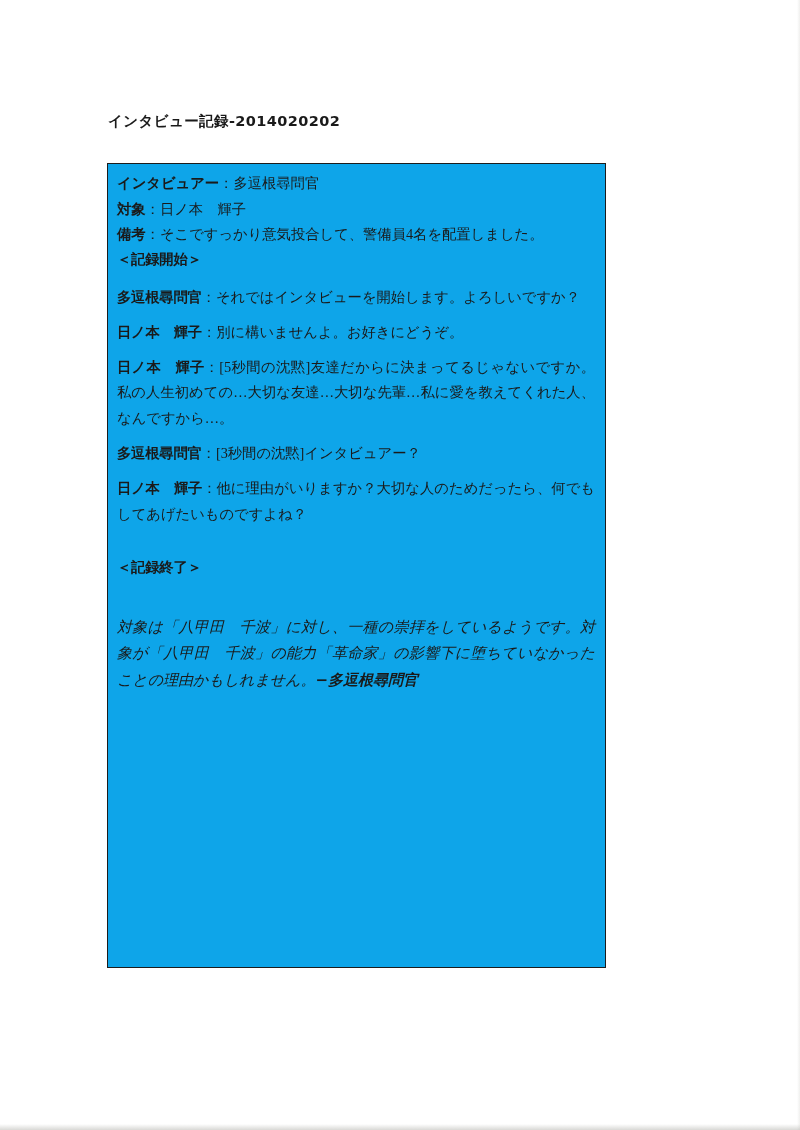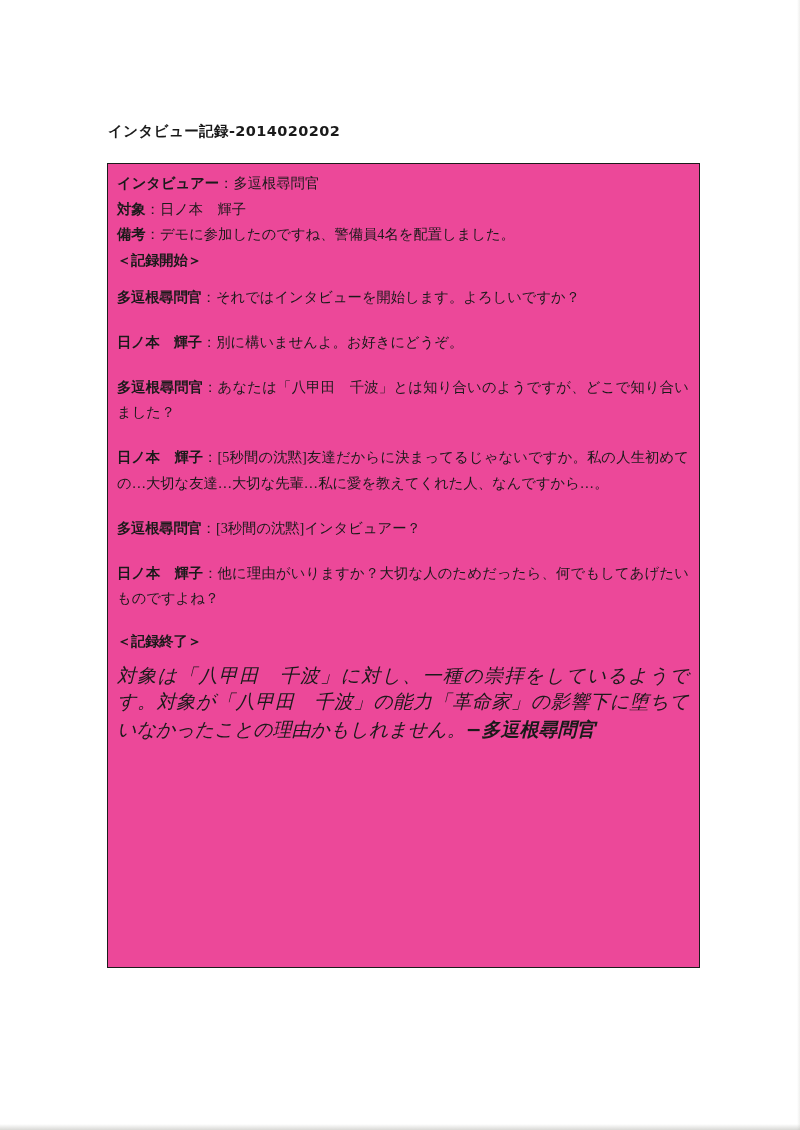--- a/index.html
+++ b/index.html
@@ -38,133 +38,132 @@
     bottom: 0;
     right: 0;
     width: 3px;
     background: linear-gradient(to right, rgba(255,255,255,0), rgba(205,205,200,0.30));
   }
 
   
   #doc-title {
     position: absolute;
     left: 108px;
-    top: 122px;
+    top: 112px;
     font-family: "DejaVu Sans", "Liberation Sans", sans-serif;
     font-weight: bold;
     font-size: 14.5px;
     letter-spacing: 0.4px;
     white-space: nowrap;
   }
 
   
   #record-box {
     position: absolute;
     left: 107px;
     top: 163px;
-    width: 593px;
+    width: 499px;
     height: 805px;
     box-sizing: border-box;
     border: 1.6px solid #1c1c1c;
     padding: 7px 10px 6px 9px;
-    background: #ec4899;
+    background: #0ea5e9;
   }
 
   .line {
     font-size: 14.3px;
     line-height: 25.5px;
     white-space: nowrap;
   }
 
   
   .hdr-label {
     font-family: "DejaVu Sans", "Liberation Sans", sans-serif;
     font-weight: bold;
     font-size: 14.3px;
   }
   .hdr-value {
     font-family: "Liberation Serif", "DejaVu Serif", serif;
     font-size: 14.3px;
   }
 
   .marker {
-    font-family: Liberation Serif, serif;
+    font-family: Liberation Mono, monospace;
     font-weight: bold;
     font-size: 14.3px;
     line-height: 25.5px;
     letter-spacing: -0.2px;
   }
 
   
   .entry {
-    margin-top: 19px;
+    margin-top: 9px;
     font-size: 14.3px;
     line-height: 25.8px;
     text-align: justify;
     text-justify: inter-character;
   }
   .entry.first {
     margin-top: 12px;
   }
   .speaker {
     font-family: "DejaVu Sans", "Liberation Sans", sans-serif;
     font-weight: bold;
     letter-spacing: -0.2px;
   }
   .utterance {
     font-family: "Liberation Serif", "DejaVu Serif", serif;
   }
 
   
   #closing-note {
-    margin-top: 8px;
+    margin-top: 32px;
     font-family: "Liberation Serif", "DejaVu Serif", serif;
     font-style: italic;
-    font-size: 19px;
+    font-size: 15px;
     line-height: 26.5px;
     text-align: justify;
     text-justify: inter-character;
   }
   #closing-note .signature {
     font-family: "DejaVu Sans", "Liberation Sans", sans-serif;
     font-weight: bold;
     font-style: italic;
   }
 
   #record-end-marker {
-    margin-top: 17px;
+    margin-top: 29px;
   }
 </style>
 </head>
 <body>
 
 <div id="page-sheet">
 
   <div id="doc-title">インタビュー記録-2014020202</div>
 
   <div id="record-box">
 
     <div class="line">
       <span class="hdr-label">インタビュアー</span><span class="hdr-value">：多逗根尋問官</span>
     </div>
 
     <div class="line">
       <span class="hdr-label">対象</span><span class="hdr-value">：日ノ本　輝子</span>
     </div>
 
     <div class="line">
-      <span class="hdr-label">備考</span><span class="hdr-value">：デモに参加したのですね、警備員4名を配置しました。</span>
+      <span class="hdr-label">備考</span><span class="hdr-value">：そこですっかり意気投合して、警備員4名を配置しました。</span>
     </div>
 
     <div class="marker">＜記録開始＞</div>
 
     <div id="transcript-list">
         <div class="entry first"><span class="speaker">多逗根尋問官</span><span class="utterance">：それではインタビューを開始します。よろしいですか？</span></div>
         <div class="entry"><span class="speaker">日ノ本　輝子</span><span class="utterance">：別に構いませんよ。お好きにどうぞ。</span></div>
-        <div class="entry"><span class="speaker">多逗根尋問官</span><span class="utterance">：あなたは「八甲田　千波」とは知り合いのようですが、どこで知り合いました？</span></div>
         <div class="entry"><span class="speaker">日ノ本　輝子</span><span class="utterance">：[5秒間の沈黙]友達だからに決まってるじゃないですか。私の人生初めての…大切な友達…大切な先輩…私に愛を教えてくれた人、なんですから…。</span></div>
         <div class="entry"><span class="speaker">多逗根尋問官</span><span class="utterance">：[3秒間の沈黙]インタビュアー？</span></div>
         <div class="entry"><span class="speaker">日ノ本　輝子</span><span class="utterance">：他に理由がいりますか？大切な人のためだったら、何でもしてあげたいものですよね？</span></div>
       </div>
 
     <div class="marker" id="record-end-marker">＜記録終了＞</div>
 
     <div id="closing-note">
       <span>対象は「八甲田　千波」に対し、一種の崇拝をしているようです。対象が「八甲田　千波」の能力「革命家」の影響下に堕ちていなかったことの理由かもしれません。</span><span class="signature">−多逗根尋問官</span>
     </div>

